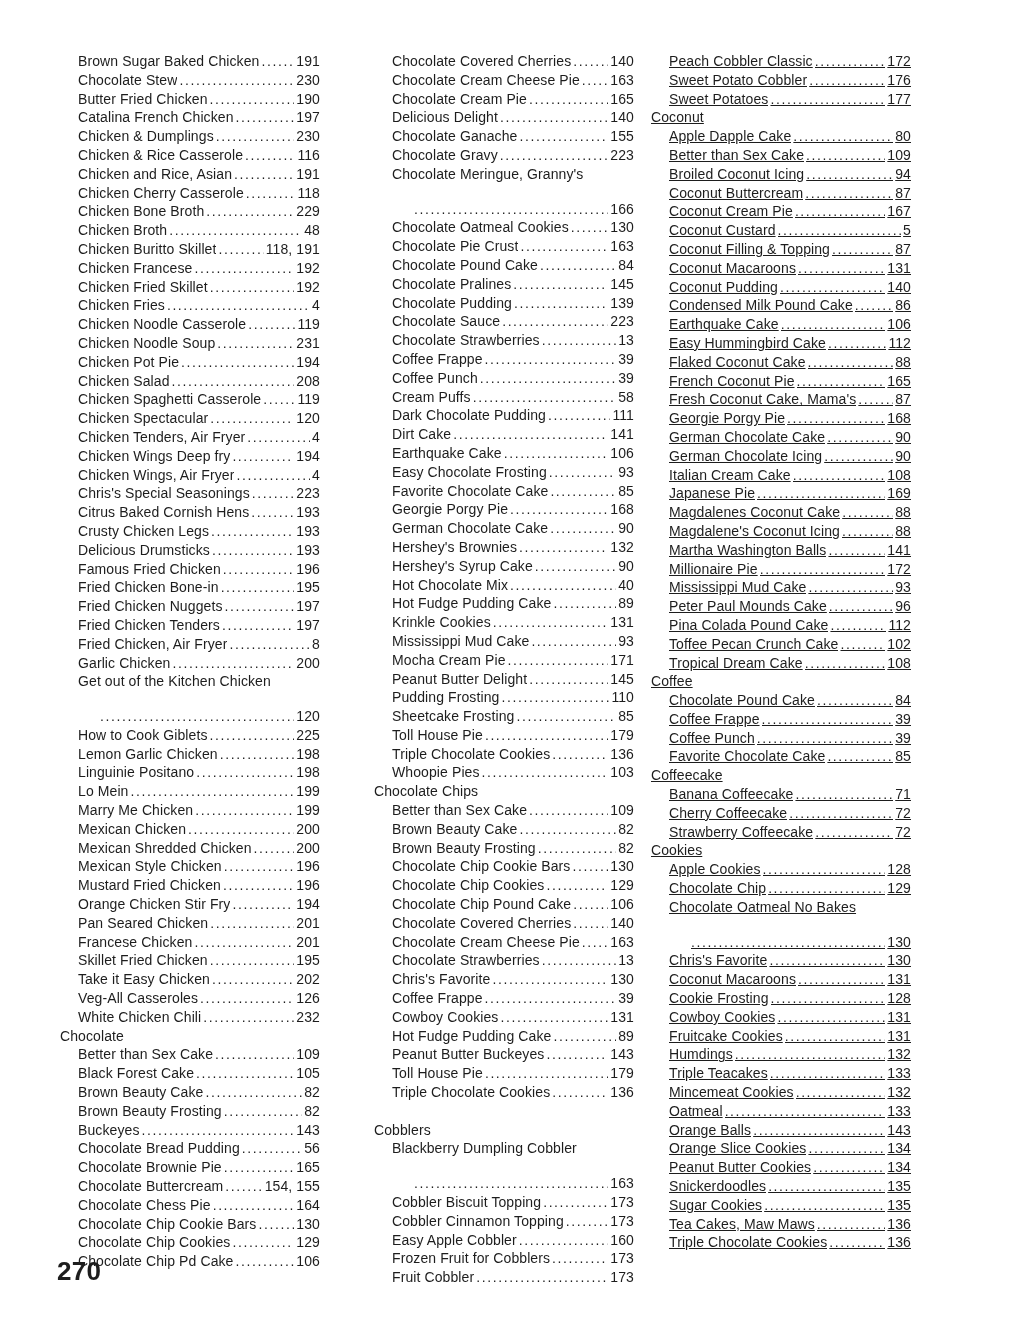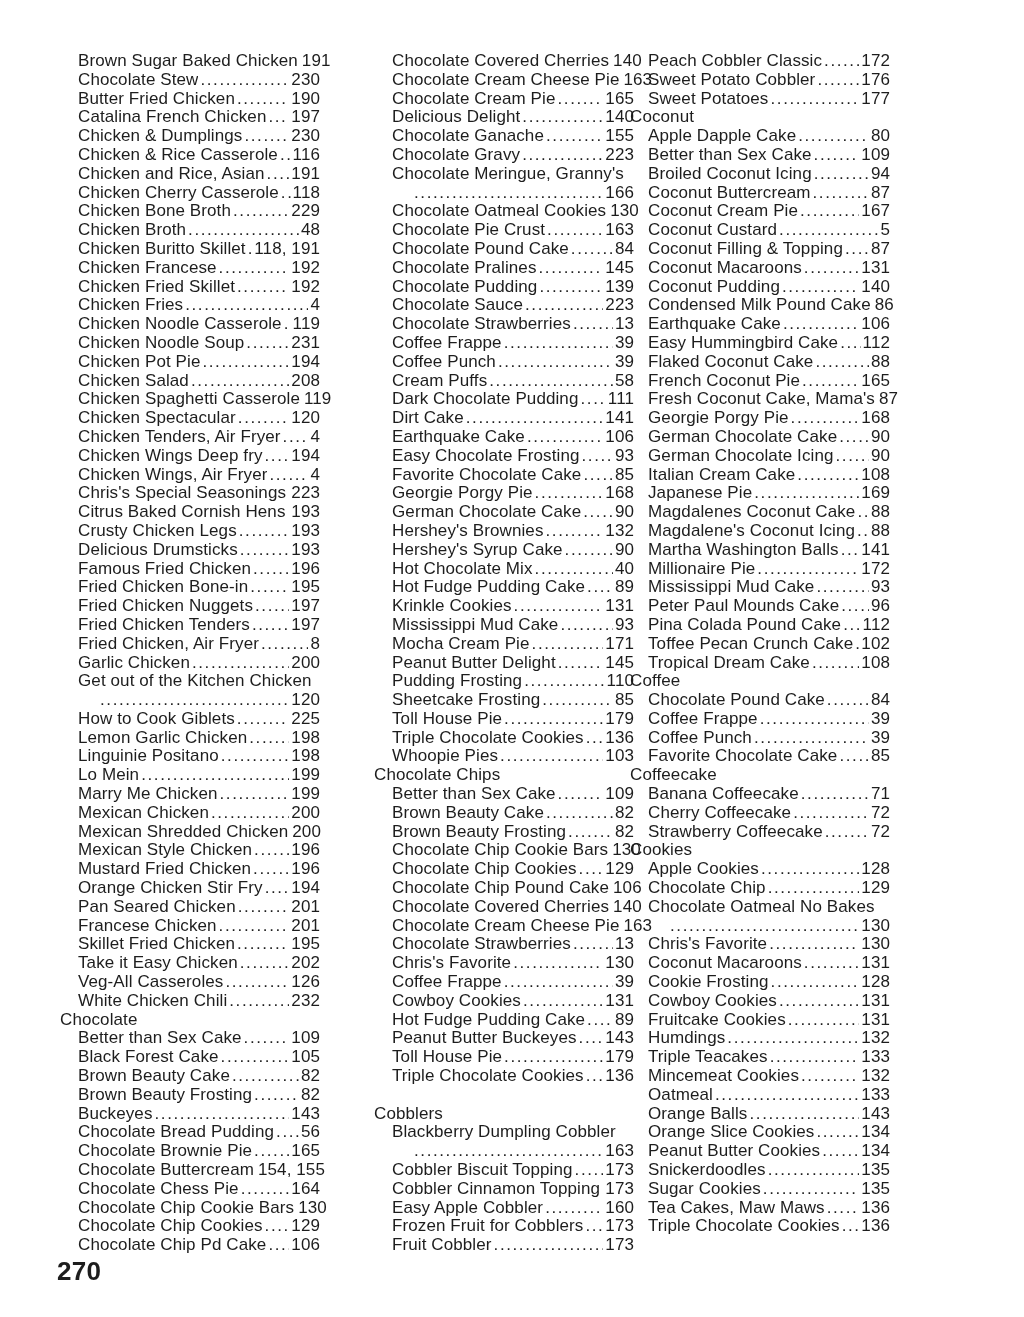--- a/index.html
+++ b/index.html
@@ -17,27 +17,27 @@
   }
   .page {
     position: absolute;
     inset: 0;
     background: #ffffff;
   }
   .col {
     position: absolute;
     top: 52px;
     width: 260px;
-    font-size: 17px;
+    font-size: 14px;
     line-height: 18.8px;
     letter-spacing: 0.1px;
   }
   .col-1 { left: 60px; }
   .col-2 { left: 374px; }
-  .col-3 { left: 630px; }
+  .col-3 { left: 651px; text-decoration: underline; }
 
   .hdr {
     padding-left: 0;
     white-space: nowrap;
   }
   .entry {
     display: flex;
     align-items: baseline;
     padding-left: 18px;
     white-space: nowrap;
@@ -62,20 +62,21 @@
   }
   .entry-label {
     padding-left: 18px;
     white-space: nowrap;
   }
   .entry-cont {
     display: flex;
     align-items: baseline;
     padding-left: 38px;
     white-space: nowrap;
+    margin-top: 16px;
   }
   .spacer {
     height: 18.8px;
   }
   .folio {
     position: absolute;
     left: 57px;
     top: 1256px;
     font-size: 26px;
     font-weight: bold;

